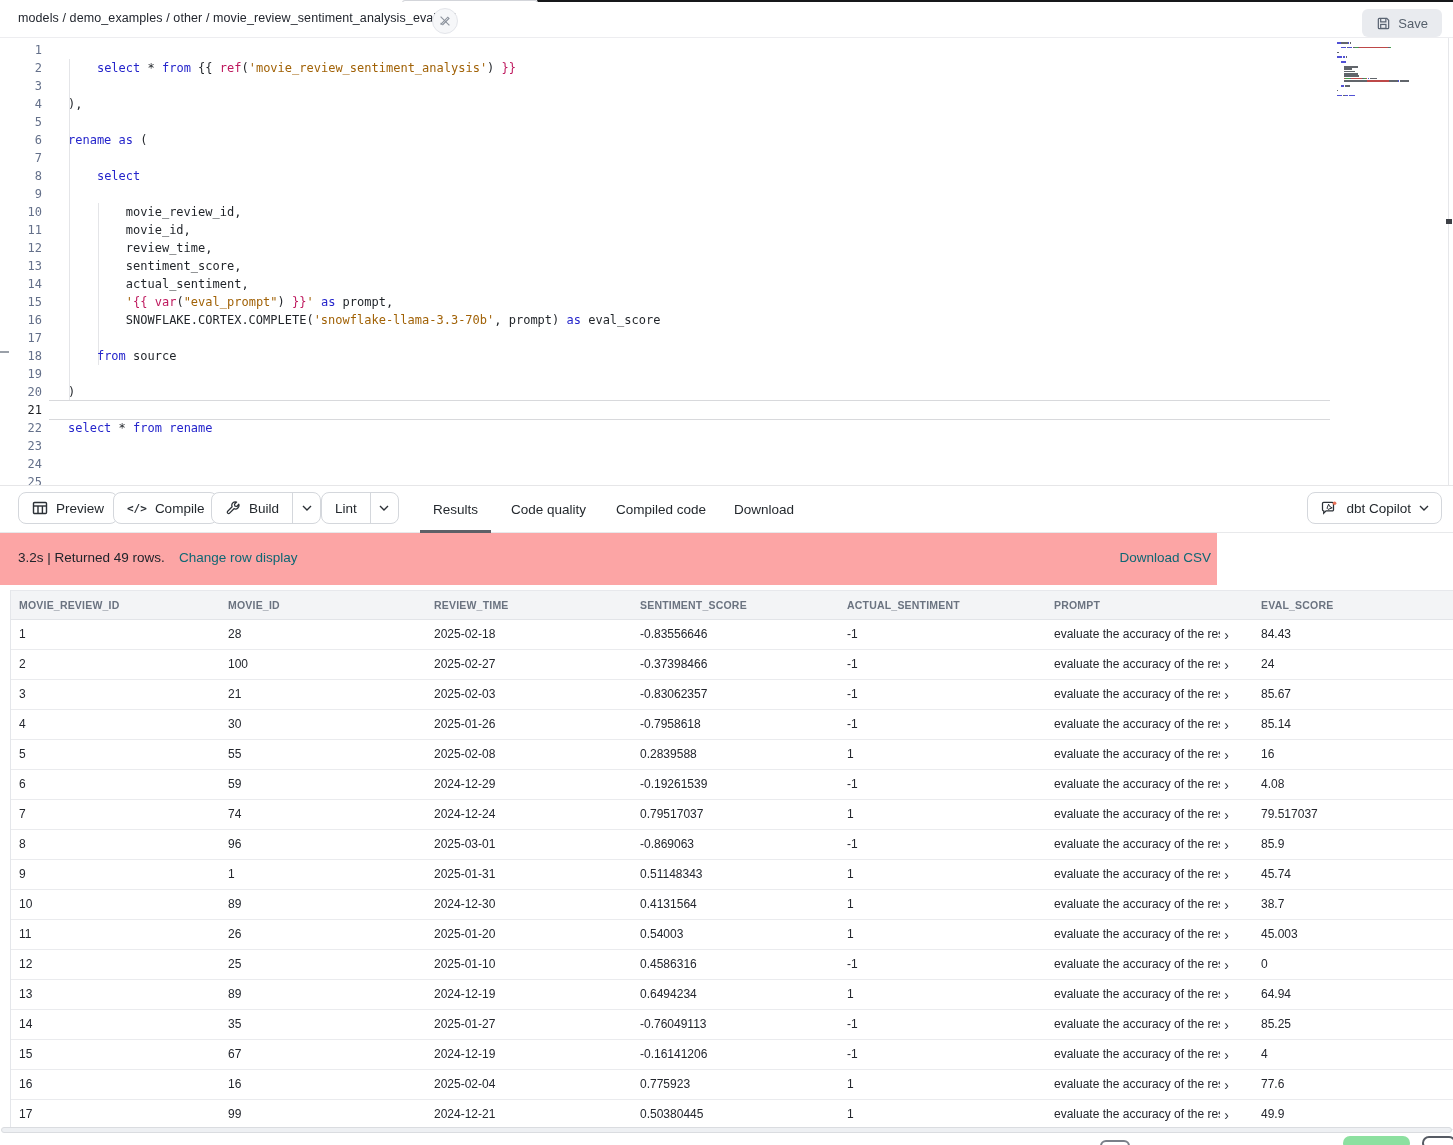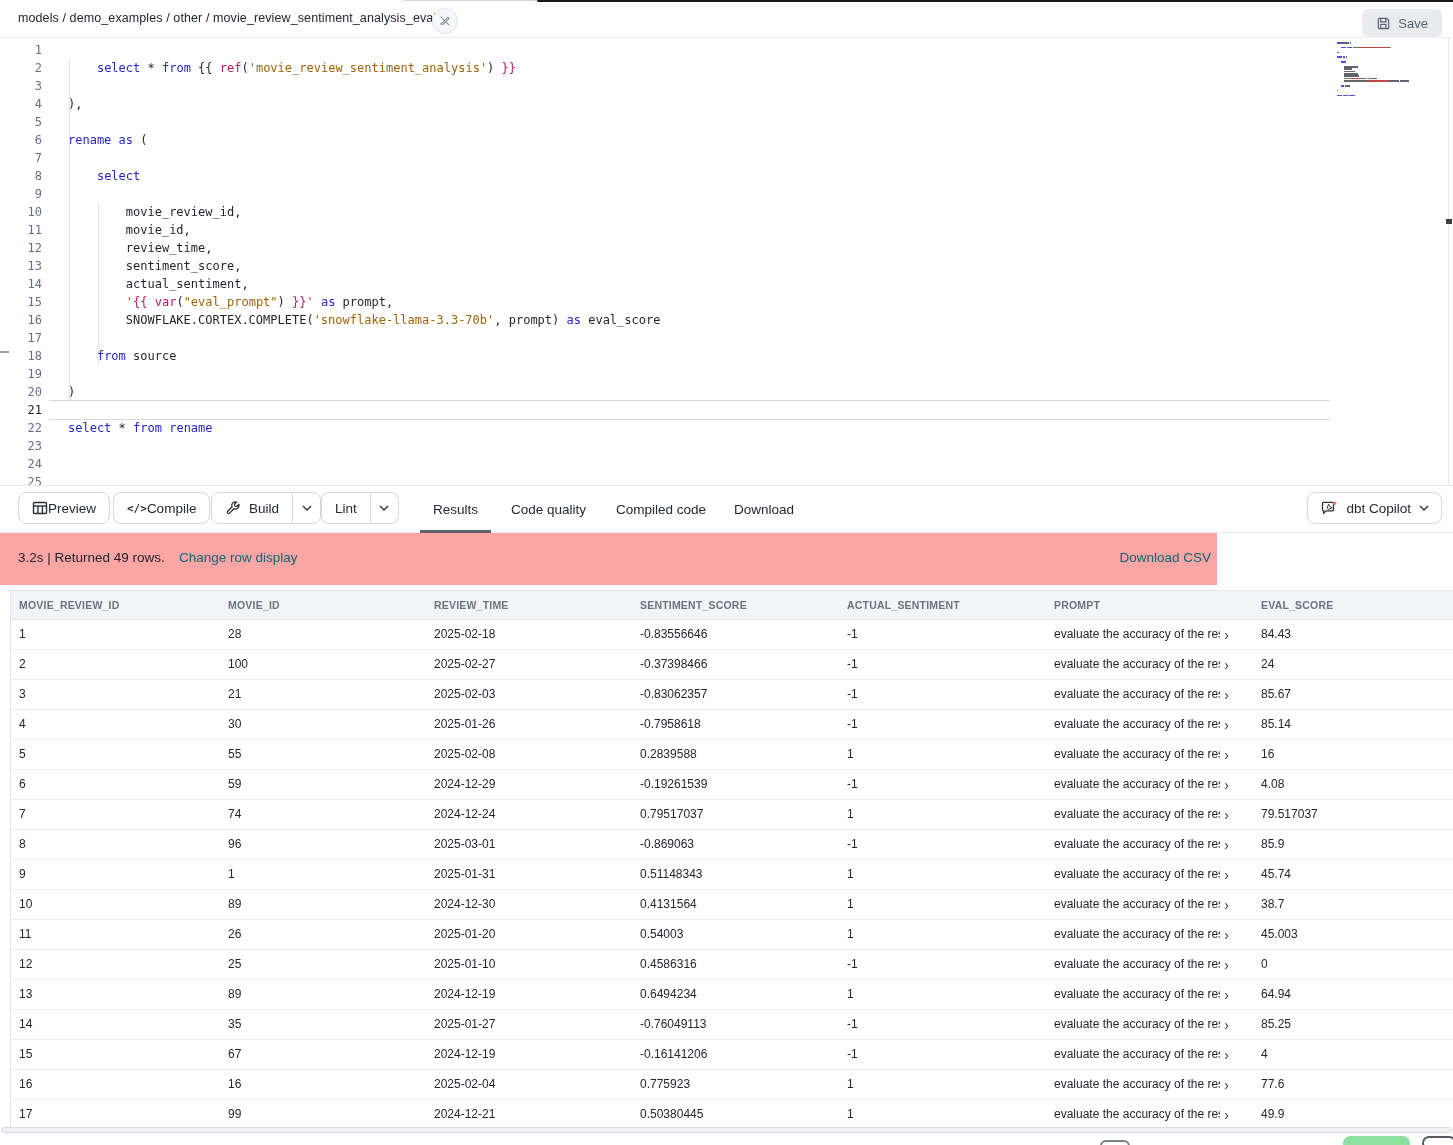--- a/index.html
+++ b/index.html
@@ -50,21 +50,21 @@
   .mm-str { background:#ad1a1a; }
   .mm-fn { background:#15861c; }
   .editor-vscroll { position:absolute; right:4px; top:0; width:1px; height:447px; background:#e6e7ea; }
   .editor-vthumb { position:absolute; right:1px; top:181px; width:6px; height:5px; background:#3d4046; }
   .resize-notch { position:absolute; left:0; top:313px; width:9px; height:2px; background:#9aa0a8; }
 
   
   .toolbar { position:absolute; left:0; top:485px; width:1453px; height:48px; background:#fff;
              border-top:1px solid #e6e6e8; border-bottom:1px solid #e8e9eb; }
   .tb-btn { position:absolute; top:6px; height:32px; background:#fff; border:1px solid #d4d7dc; border-radius:8px;
-            display:flex; align-items:center; padding:0 13px; font-size:13.5px; color:#24292e; cursor:pointer;
+            display:flex; align-items:center; gap:8px; padding:0 13px; font-size:13.5px; color:#24292e; cursor:pointer;
             font-family:"Liberation Sans",sans-serif; }
   .tb-split { position:absolute; top:6px; height:32px; border:1px solid #d4d7dc; border-radius:8px;
               display:flex; align-items:stretch; background:#fff; }
   .tb-split .seg-main { display:flex; align-items:center; gap:8px; padding:0 13px; font-size:13.5px; color:#24292e; cursor:pointer; }
   .tb-split .seg-arrow { display:flex; align-items:center; justify-content:center; width:28px;
                          border-left:1px solid #d4d7dc; cursor:pointer; }
   .code-glyph { font-family:"DejaVu Sans Mono",monospace; font-size:11px; color:#2b3036; font-weight:bold; }
   .tabs { position:absolute; left:0; top:0; height:47px; width:900px; }
   .tab { position:absolute; top:0; height:47px; display:flex; align-items:center; padding:0 13px;
          font-size:13.5px; color:#24292e; cursor:pointer; }

